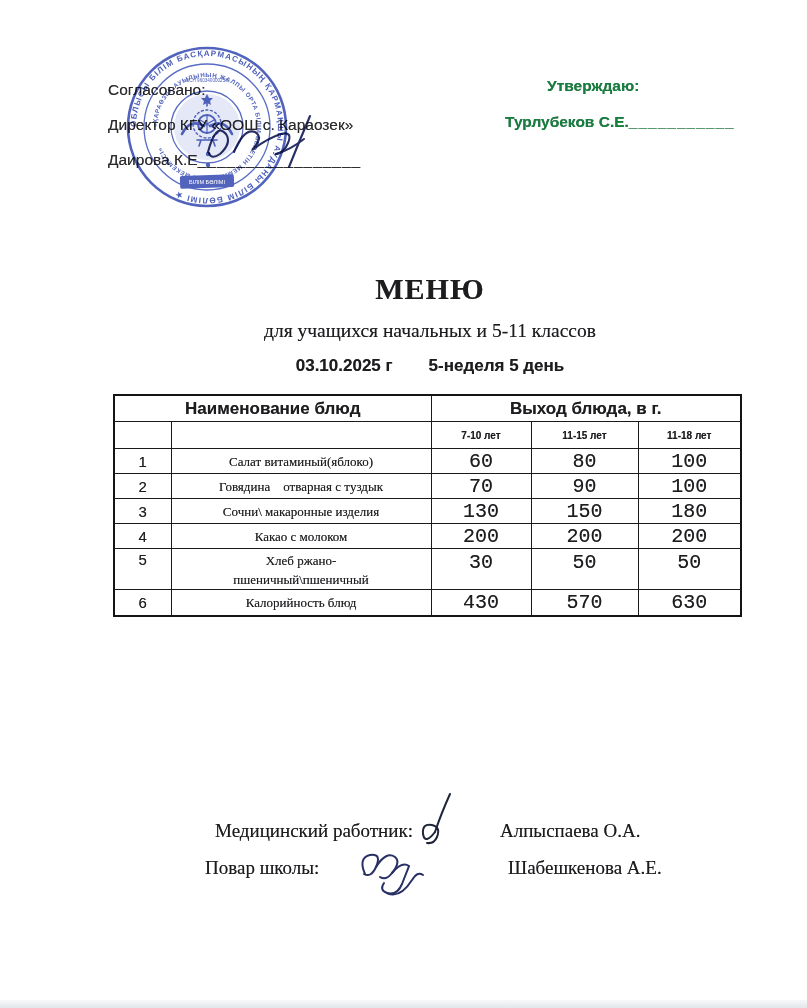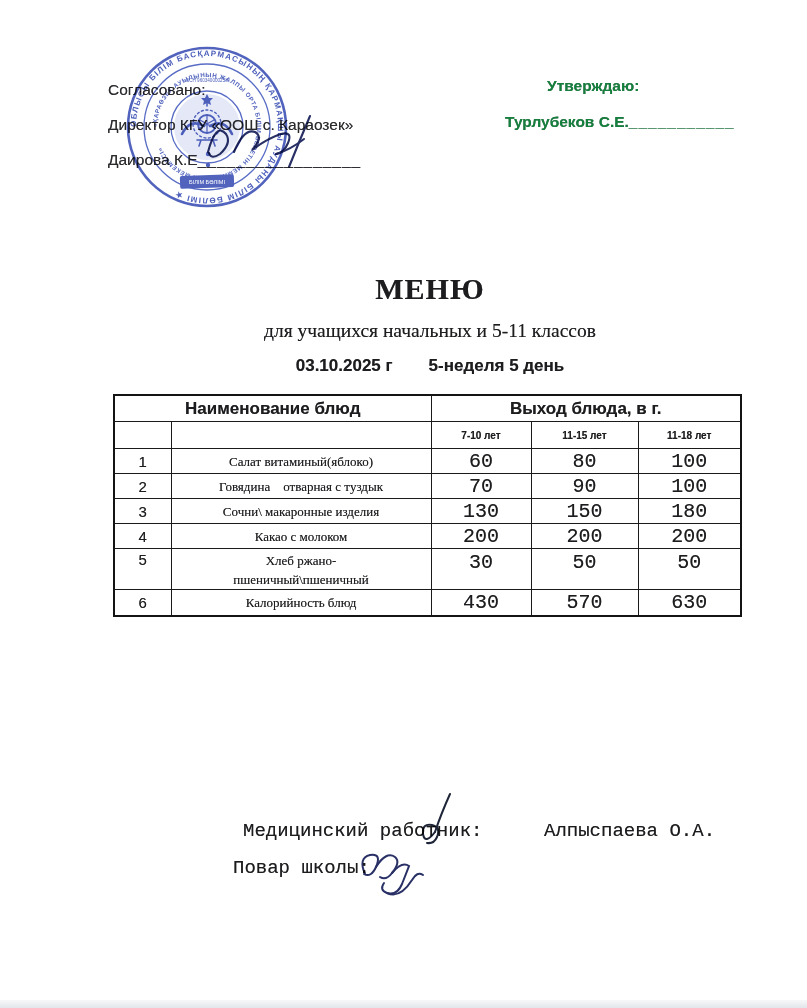--- a/index.html
+++ b/index.html
@@ -42,23 +42,23 @@
   td.age{font-weight:600;font-size:10px;height:26px;}
   td.blank{height:26px;}
   td.num{font-size:15px;}
   td.dish{font-family:"Liberation Serif",serif;font-size:13px;white-space:pre-wrap;line-height:19px;}
   td.val{font-family:Liberation Mono, monospace;font-size:20px;}
   tr.r{height:25px;}
   tr.r5{height:40px;}
   tr.r5 td{vertical-align:top;padding-top:2px;}
 
   
-  .sig-label{font-family:Liberation Mono, monospace;font-size:19px;color:#1c1c1e;margin-left:28px;}
+  .sig-label{font-family:Liberation Serif, serif;font-size:19px;color:#1c1c1e;}
   .l1{left:215px;top:820px;}
-  .n1{left:516px;top:820px;text-align:right;}
+  .n1{left:500px;top:820px;text-align:right;}
   .l2{left:205px;top:857px;}
   .n2{left:508px;top:857px;}
 
   
   .stamp{left:122px;top:42px;width:170px;height:170px;mix-blend-mode:multiply;opacity:.92;}
   .sigsvg{mix-blend-mode:multiply;}
   .edgebar{left:0;top:1000px;width:807px;height:8px;background:linear-gradient(#f7f8f9,#e3e6ea);}
 </style>
 </head>
 <body>
@@ -191,20 +191,21 @@
         <td class="val">430</td>
         <td class="val">570</td>
         <td class="val">630</td>
       </tr>
     </tbody>
   </table>
 
   <div class="abs sig-label l1 soft">Медицинский работник:</div>
   <div class="abs sig-label n1 soft">Алпыспаева О.А.</div>
   <div class="abs sig-label l2 soft">Повар школы:</div>
+  <div class="abs sig-label n2 soft">Шабешкенова А.Е.</div>
 
   <svg class="abs sigsvg" style="left:410px;top:788px;" width="60" height="62" viewBox="0 0 60 62" xmlns="http://www.w3.org/2000/svg">
     <g fill="none" stroke="#1f2538" stroke-width="2" stroke-linecap="round">
       <path d="M40,6 Q31,26 25,44"></path>
       <path d="M25,44 Q15,57 13,46 Q12,35 22,37 Q31,39 27,49 Q24,56 17,55"></path>
     </g>
   </svg>
 
   <svg class="abs sigsvg" style="left:350px;top:840px;" width="82" height="60" viewBox="0 0 82 60" xmlns="http://www.w3.org/2000/svg">
     <g fill="none" stroke="#283065" stroke-width="2" stroke-linecap="round">

